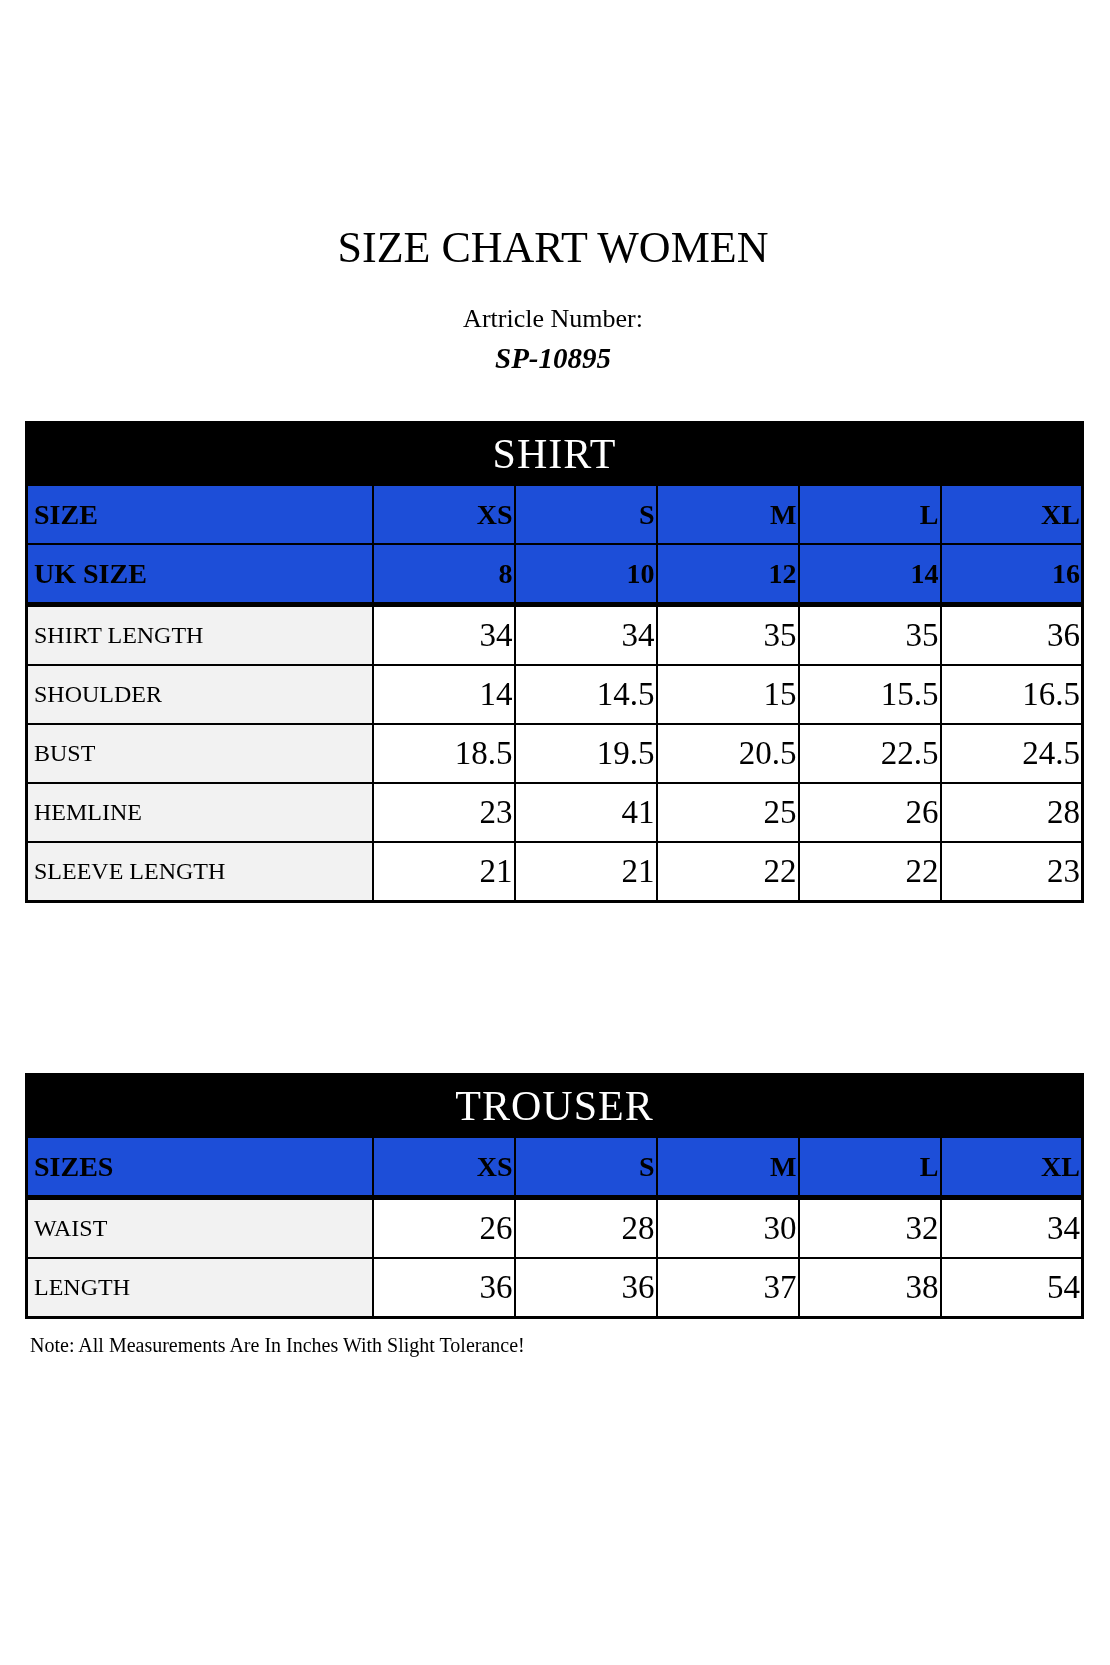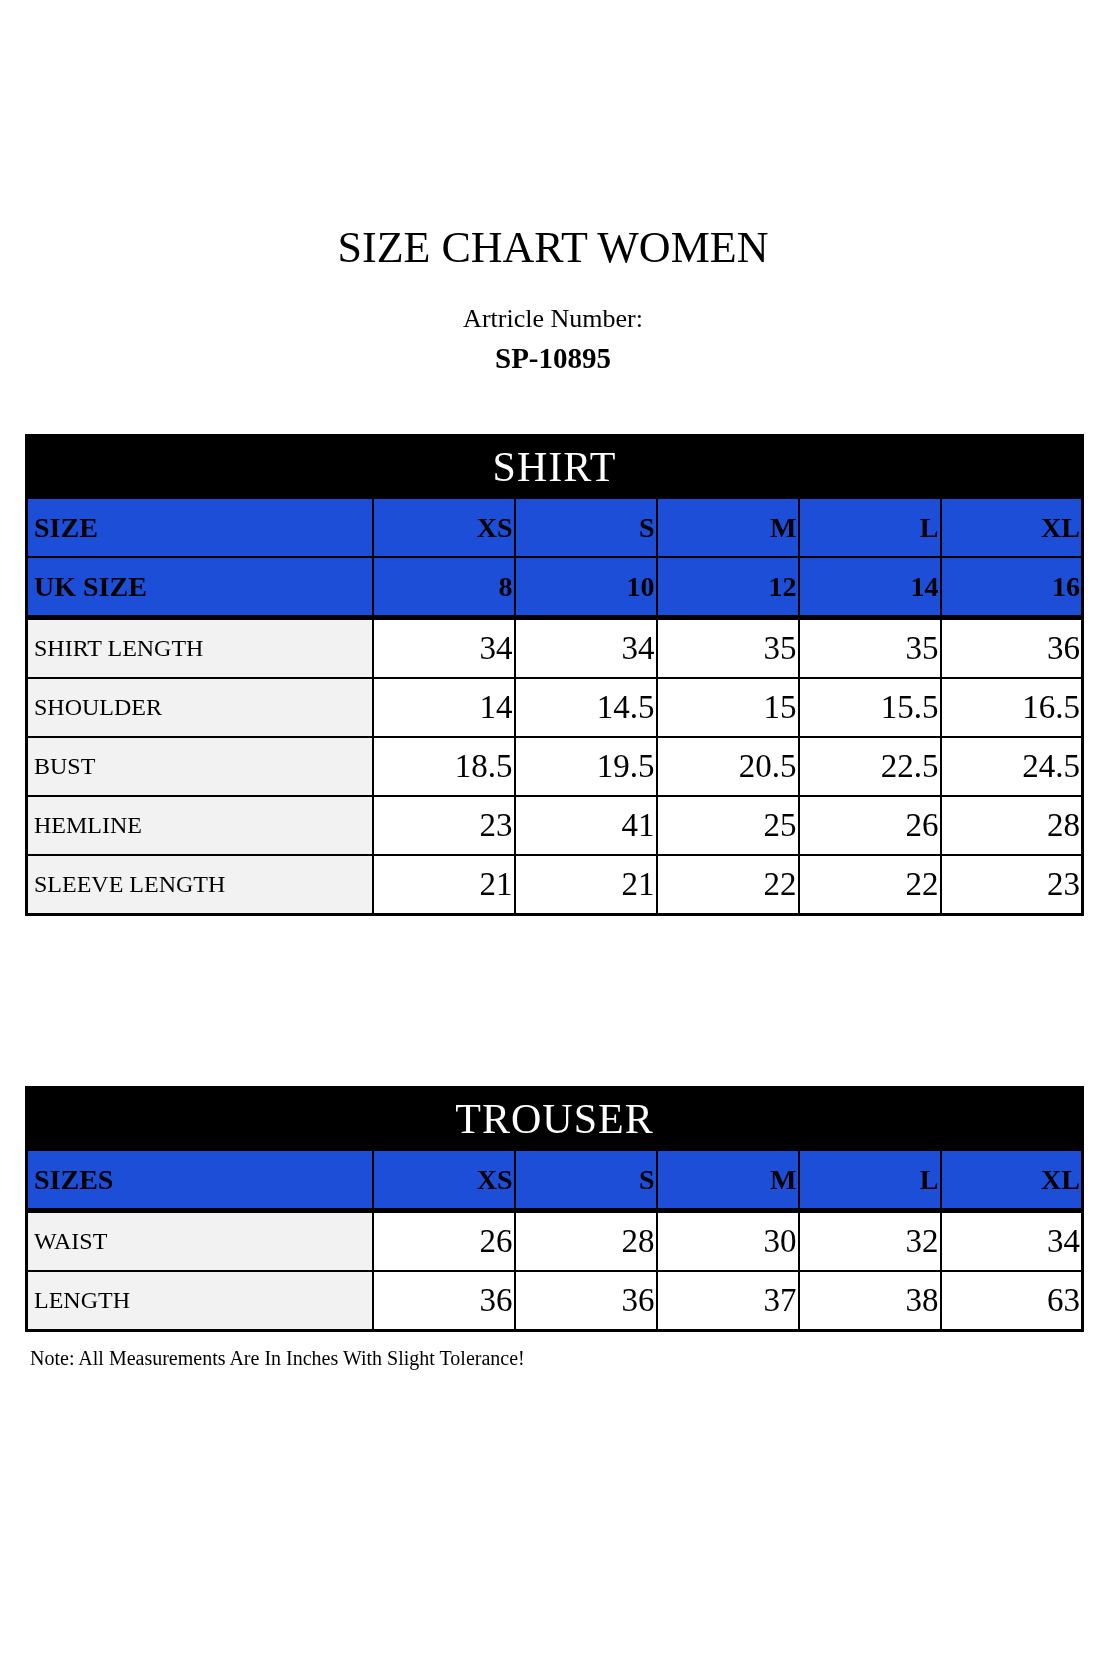--- a/index.html
+++ b/index.html
@@ -31,28 +31,29 @@
     font-size: 26px;
     line-height: 1.2;
     margin-top: 28px;
   }
   .article-number {
     text-align: center;
     font-size: 29px;
     line-height: 1.25;
     font-weight: bold;
     margin-top: 6px;
+    font-style: italic;
   }
   table.size-table {
     border-collapse: collapse;
     table-layout: fixed;
     width: 1056px;
     border: 3px solid #000000;
   }
-  table.shirt-table { margin-top: 58px; border-radius: 32px; }
+  table.shirt-table { margin-top: 45px; border-radius: 32px; }
   table.trouser-table { margin-top: 170px; }
   td {
     border: 2px solid #000000;
     vertical-align: middle;
     overflow: hidden;
     white-space: nowrap;
   }
   tr.banner td {
     background: #000000;
     color: #ffffff;
@@ -202,20 +203,20 @@
         <td class="val">30</td>
         <td class="val">32</td>
         <td class="val">34</td>
       </tr>
       <tr class="meas-row">
         <td class="row-label">LENGTH</td>
         <td class="val">36</td>
         <td class="val">36</td>
         <td class="val">37</td>
         <td class="val">38</td>
-        <td class="val">63</td>
+        <td class="val">54</td>
       </tr>
     </tbody>
   </table>
 
   <div class="note">Note: All Measurements Are In Inches With Slight Tolerance!</div>
 
 </div>
 
 </body></html>

